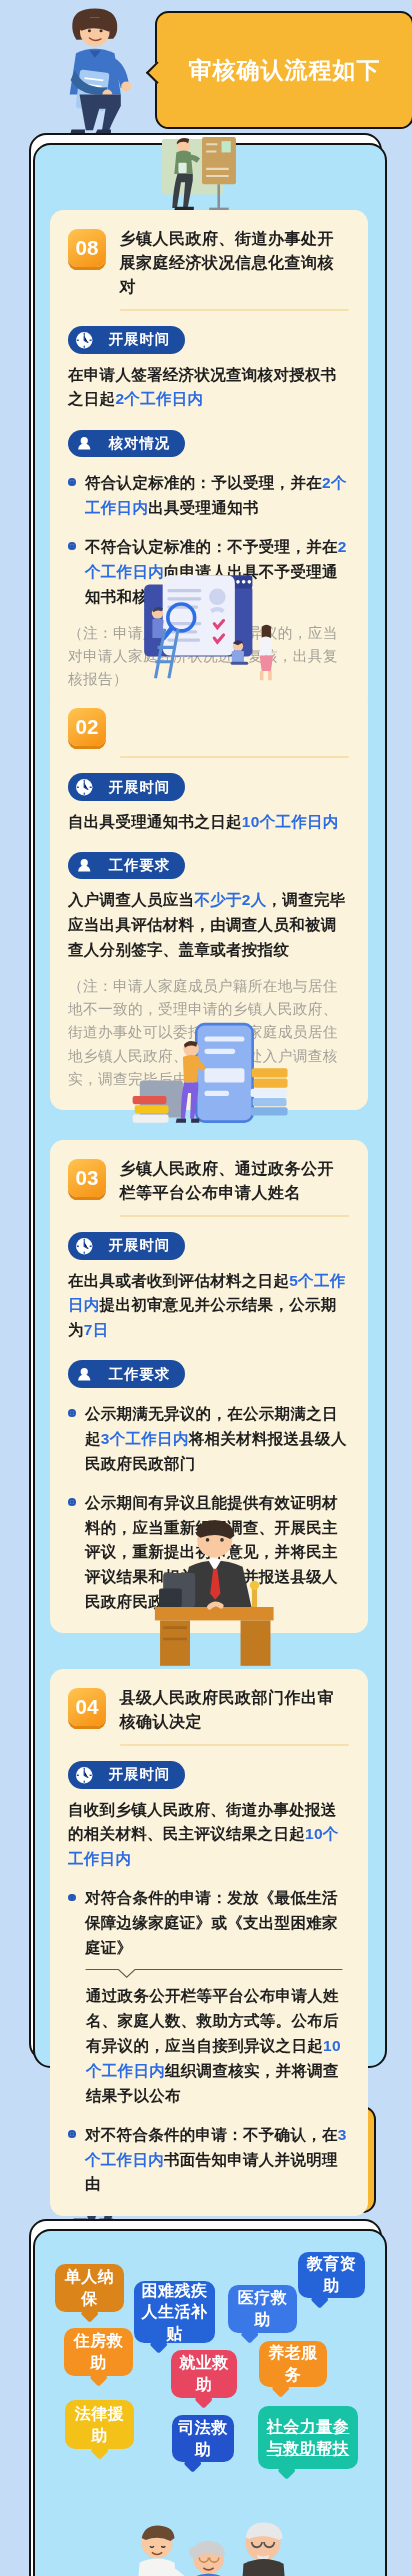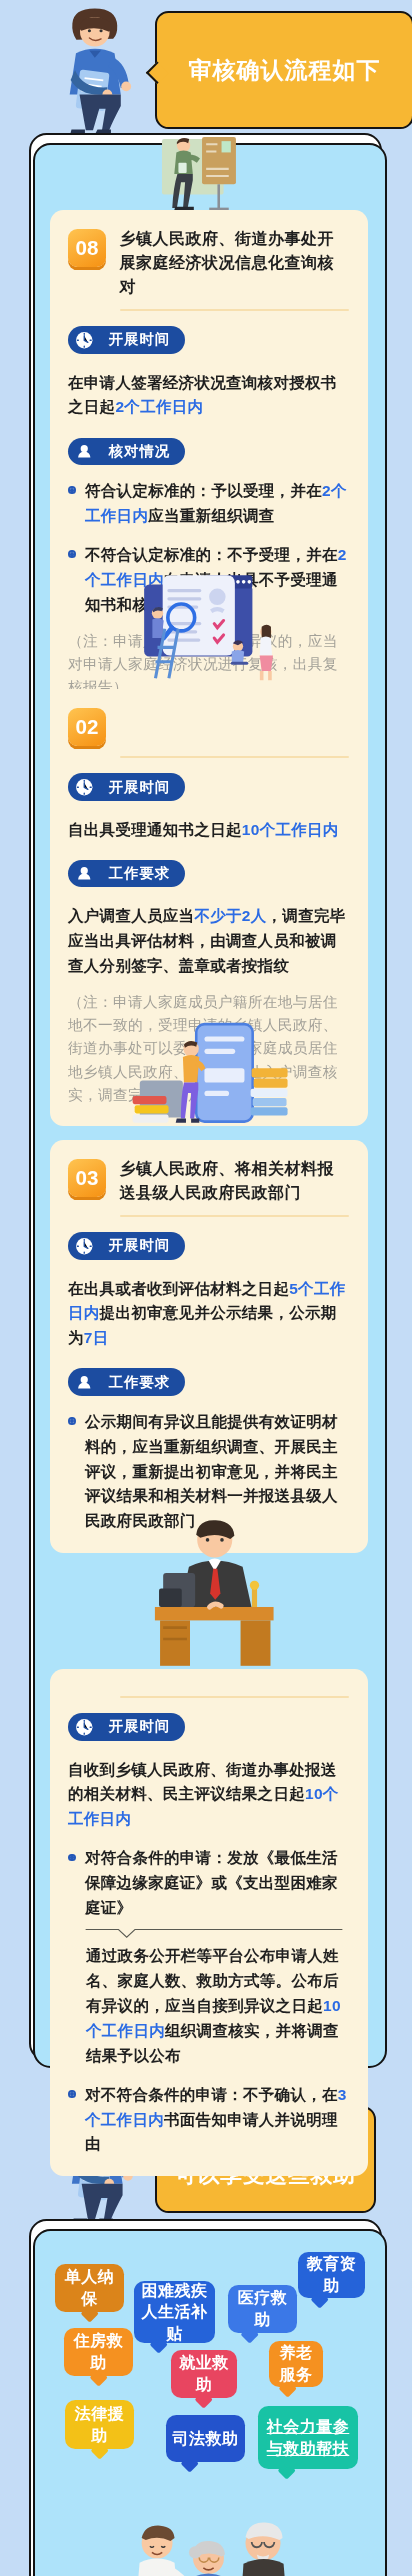--- a/index.html
+++ b/index.html
@@ -33,21 +33,21 @@
   .panel{position:absolute;left:18.5px;width:318px;background:var(--cream);border-radius:13.4px;padding:16.5px 18.5px 18.5px;}
   .step-head{display:flex;gap:13.4px;align-items:flex-start;}
   .badge{flex:0 0 auto;width:38px;height:38px;border-radius:9.3px;margin-top:2.1px;
     background:linear-gradient(150deg,#ffc451,#f69112);box-shadow:0 3.1px 0 #e08412;
     color:#fff;font-size:20.6px;font-weight:800;display:flex;align-items:center;justify-content:center;}
   .step-title{font-size:16px;font-weight:800;line-height:1.5;letter-spacing:0.5px;}
   .tdivider{height:2.1px;background:var(--divider);margin:10.3px 0 15.5px 52px;border-radius:1px;}
   .pill{display:inline-flex;align-items:center;gap:15px;background:var(--pill);color:#fff;
     border-radius:515px;padding:4.1px 14.4px 4.1px 7.2px;font-size:14.4px;font-weight:700;letter-spacing:1px;}
   .picon{width:18.5px;height:18.5px;flex:0 0 auto;display:block;}
-  .para{font-size:15.5px;line-height:1.6;font-weight:600;margin-top:17px;letter-spacing:0.3px;}
+  .para{font-size:15.5px;line-height:1.6;font-weight:600;margin-top:9px;letter-spacing:0.3px;}
   .hl{color:var(--hl);font-weight:700;}
   .bullet{display:flex;gap:9.3px;margin-top:14.4px;}
   .ring{flex:0 0 auto;margin-top:7.2px;width:7.7px;height:7.7px;border:2.1px solid #2457b8;border-radius:50%;
     display:flex;align-items:center;justify-content:center;}
   .ring::after{content:'';width:4.6px;height:4.6px;border-radius:50%;background:#2457b8;}
   .btext{font-size:15.5px;line-height:1.6;font-weight:600;letter-spacing:0.3px;}
   .note{color:var(--note);font-size:14.7px;line-height:1.58;margin-top:12.4px;font-weight:500;letter-spacing:0.3px;}
   .subnote{margin:3.1px 0 0 0;padding-left:1px;}
   .notchline{display:block;margin:7.2px 0 5.2px;}
 
@@ -137,21 +137,21 @@
         <span class="pill">
           <svg class="picon" viewBox="0 0 36 36">
             <circle cx="18" cy="13" r="7" fill="#fff"></circle>
               <path d="M6 30 q1-11 12-11 q11 0 12 11z" fill="#fff"></path>
           </svg>
           <span>核对情况</span>
         </span>
       </p>
       <div class="bullet">
         <span class="ring"></span>
-        <div class="btext"><span>符合认定标准的：予以受理，并在</span><span class="hl">2个工作日内</span><span>应当重新组织调查</span></div>
+        <div class="btext"><span>符合认定标准的：予以受理，并在</span><span class="hl">2个工作日内</span><span>出具受理通知书</span></div>
       </div>
       <div class="bullet">
         <span class="ring"></span>
         <div class="btext"><span>不符合认定标准的：不予受理，并在</span><span class="hl">2个工作日内</span><span>向申请人出具不予受理通知书和核对报告</span></div>
       </div>
       <p class="note">（注：申请人对核对报告有异议的，应当对申请人家庭经济状况进行复核，出具复核报告）</p>
     </div>
 
     <svg style="position:absolute;left:77px;top:435px" width="196" height="116" viewBox="0 0 380 225">
       <rect x="70" y="28" width="210" height="140" rx="10" fill="#3d4fa8"></rect>
@@ -230,21 +230,21 @@
       <path d="M126 50 q10-12 26-4 l-2 8 q-12-6-22 2z" fill="#4a3123"></path>
       <path d="M124 74 q16-8 32 0 l-4 50 h-26z" fill="#f2a93c"></path>
       <path d="M152 80 q12 4 16 16 l-8 6 q-6-10-12-12z" fill="#f2a93c"></path>
       <path d="M126 124 h28 v14 l-8 56 h-8 l2-50 h-6 l-6 50 h-8 q0-44 6-70z" fill="#7d5fe0"></path>
       <path d="M112 194 h18 v8 h-20z M140 194 h16 v8 h-16z" fill="#2e3350"></path>
     </svg>
 
     <div class="panel" style="top:1005px">
       <div class="step-head">
         <div class="badge">03</div>
-        <div class="step-title">乡镇人民政府、将相关材料报送县级人民政府民政部门</div>
+        <div class="step-title">乡镇人民政府、通过政务公开栏等平台公布申请人姓名</div>
       </div>
       <div class="tdivider"></div>
       <div class="pill">
         <svg class="picon" viewBox="0 0 36 36">
           <circle cx="18" cy="18" r="16" fill="#fff"></circle>
           <g stroke="#1c4ca0" stroke-width="2.6" stroke-linecap="round">
             <path d="M18 9 v9 l7 4"></path>
               <path d="M18 4.5 v2 M18 29.5 v2 M4.5 18 h2 M29.5 18 h2"></path>
           </g>
         </svg>
@@ -253,20 +253,24 @@
       <p class="para"><span>在出具或者收到评估材料之日起</span><span class="hl">5个工作日内</span><span>提出初审意见并公示结果，公示期为</span><span class="hl">7日</span></p>
       <p style="margin-top:17.5px">
         <span class="pill">
           <svg class="picon" viewBox="0 0 36 36">
             <circle cx="18" cy="13" r="7" fill="#fff"></circle>
               <path d="M6 30 q1-11 12-11 q11 0 12 11z" fill="#fff"></path>
           </svg>
           <span>工作要求</span>
         </span>
       </p>
+      <div class="bullet">
+        <span class="ring"></span>
+        <div class="btext"><span>公示期满无异议的，在公示期满之日起</span><span class="hl">3个工作日内</span><span>将相关材料报送县级人民政府民政部门</span></div>
+      </div>
       <div class="bullet">
         <span class="ring"></span>
         <div class="btext">公示期间有异议且能提供有效证明材料的，应当重新组织调查、开展民主评议，重新提出初审意见，并将民主评议结果和相关材料一并报送县级人民政府民政部门</div>
       </div>
     </div>
 
     <svg style="position:absolute;left:62px;top:1376px" width="227" height="160" viewBox="0 0 440 310">
       <circle cx="236" cy="56" r="34" fill="#f9c9a2"></circle>
       <path d="M200 46 q4-30 38-28 q34 2 36 30 l-8 6 q-28-14-58-2z" fill="#3a2c22"></path>
       <circle cx="222" cy="56" r="3.5" fill="#333"></circle>
@@ -279,20 +283,24 @@
       <rect x="286" y="212" width="58" height="88" fill="#c27a20"></rect>
       <path d="M136 226 h46 M136 248 h46" stroke="#a8691a" stroke-width="5"></path>
       <rect x="136" y="120" width="62" height="66" rx="6" fill="#4a4f58"></rect>
       <rect x="128" y="150" width="44" height="36" rx="4" fill="#31353c"></rect>
       <rect x="308" y="148" width="10" height="38" fill="#e8b23a"></rect>
       <circle cx="313" cy="144" r="9" fill="#f2c43c"></circle>
       <path d="M226 186 q10-10 22-2" stroke="#f9c9a2" stroke-width="10" stroke-linecap="round"></path>
     </svg>
 
     <div class="panel" style="top:1534px">
+      <div class="step-head">
+        <div class="badge">04</div>
+        <div class="step-title">县级人民政府民政部门作出审核确认决定</div>
+      </div>
       <div class="tdivider"></div>
       <div class="pill">
         <svg class="picon" viewBox="0 0 36 36">
           <circle cx="18" cy="18" r="16" fill="#fff"></circle>
           <g stroke="#1c4ca0" stroke-width="2.6" stroke-linecap="round">
             <path d="M18 9 v9 l7 4"></path>
               <path d="M18 4.5 v2 M18 29.5 v2 M4.5 18 h2 M29.5 18 h2"></path>
           </g>
         </svg>
         <span>开展时间</span>
@@ -335,27 +343,27 @@
       </div>
     <div class="tag t3 tail-l" style="left:267px;top:31px;width:67px;height:46px">
         <span>教育资助</span>
       </div>
     <div class="tag t4 tail-c" style="left:33px;top:107px;width:69px;height:48px">
         <span>住房救助</span>
       </div>
     <div class="tag t5 tail-c" style="left:140px;top:129px;width:66px;height:48px">
         <span>就业救助</span>
       </div>
-    <div class="tag t6 tail-l" style="left:238px;top:120px;width:54px;height:46px">
+    <div class="tag t6 tail-l" style="left:228px;top:120px;width:68px;height:46px">
         <span>养老服务</span>
       </div>
     <div class="tag t7 tail-c" style="left:34px;top:179px;width:69px;height:49px">
         <span>法律援助</span>
       </div>
-    <div class="tag t8 tail-l" style="left:135px;top:194px;width:79px;height:47px">
+    <div class="tag t8 tail-l" style="left:141px;top:194px;width:62px;height:47px">
         <span>司法救助</span>
       </div>
     <div class="tag t9 tail-l" style="left:227px;top:185px;width:100px;height:63px">
         <span>社会力量参与救助帮扶</span>
       </div>
 
     <svg style="position:absolute;left:87px;top:260px" width="181" height="222" viewBox="0 0 352 430">
       <circle cx="76" cy="120" r="30" fill="#f9c9a2"></circle>
       <path d="M46 110 q6-26 36-24 q26 2 28 24 l-8 6 q-24-12-48-2z" fill="#6b4a32"></path>
       <path d="M62 126 q4 4 8 0 M92 126 q-4 4 -8 0" stroke="#333" stroke-width="2.5" fill="none"></path>

